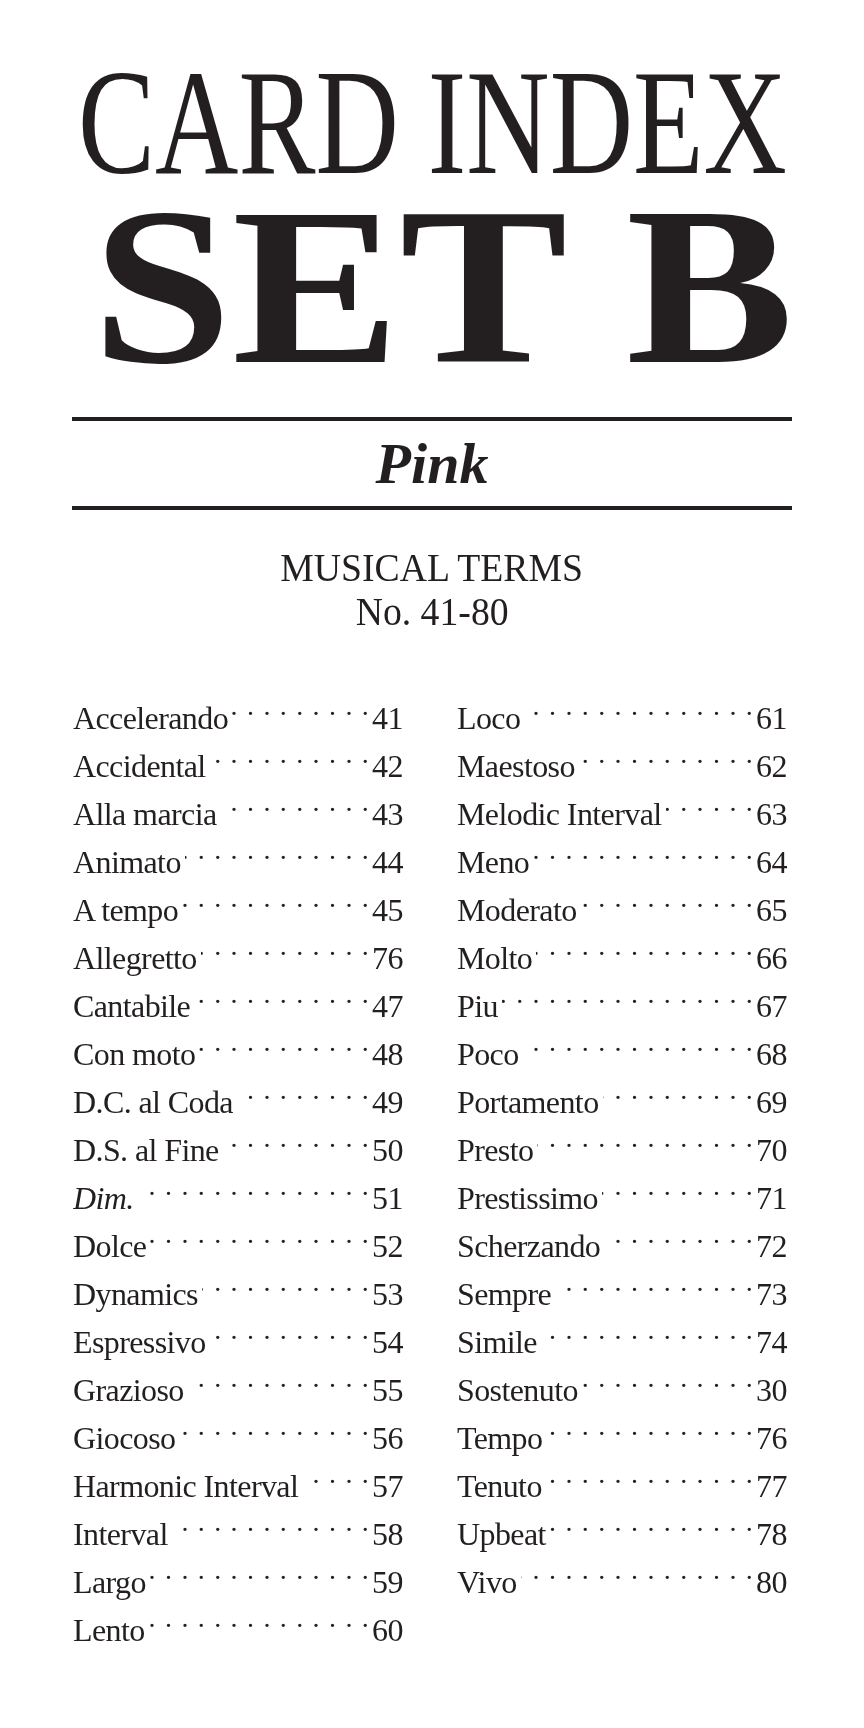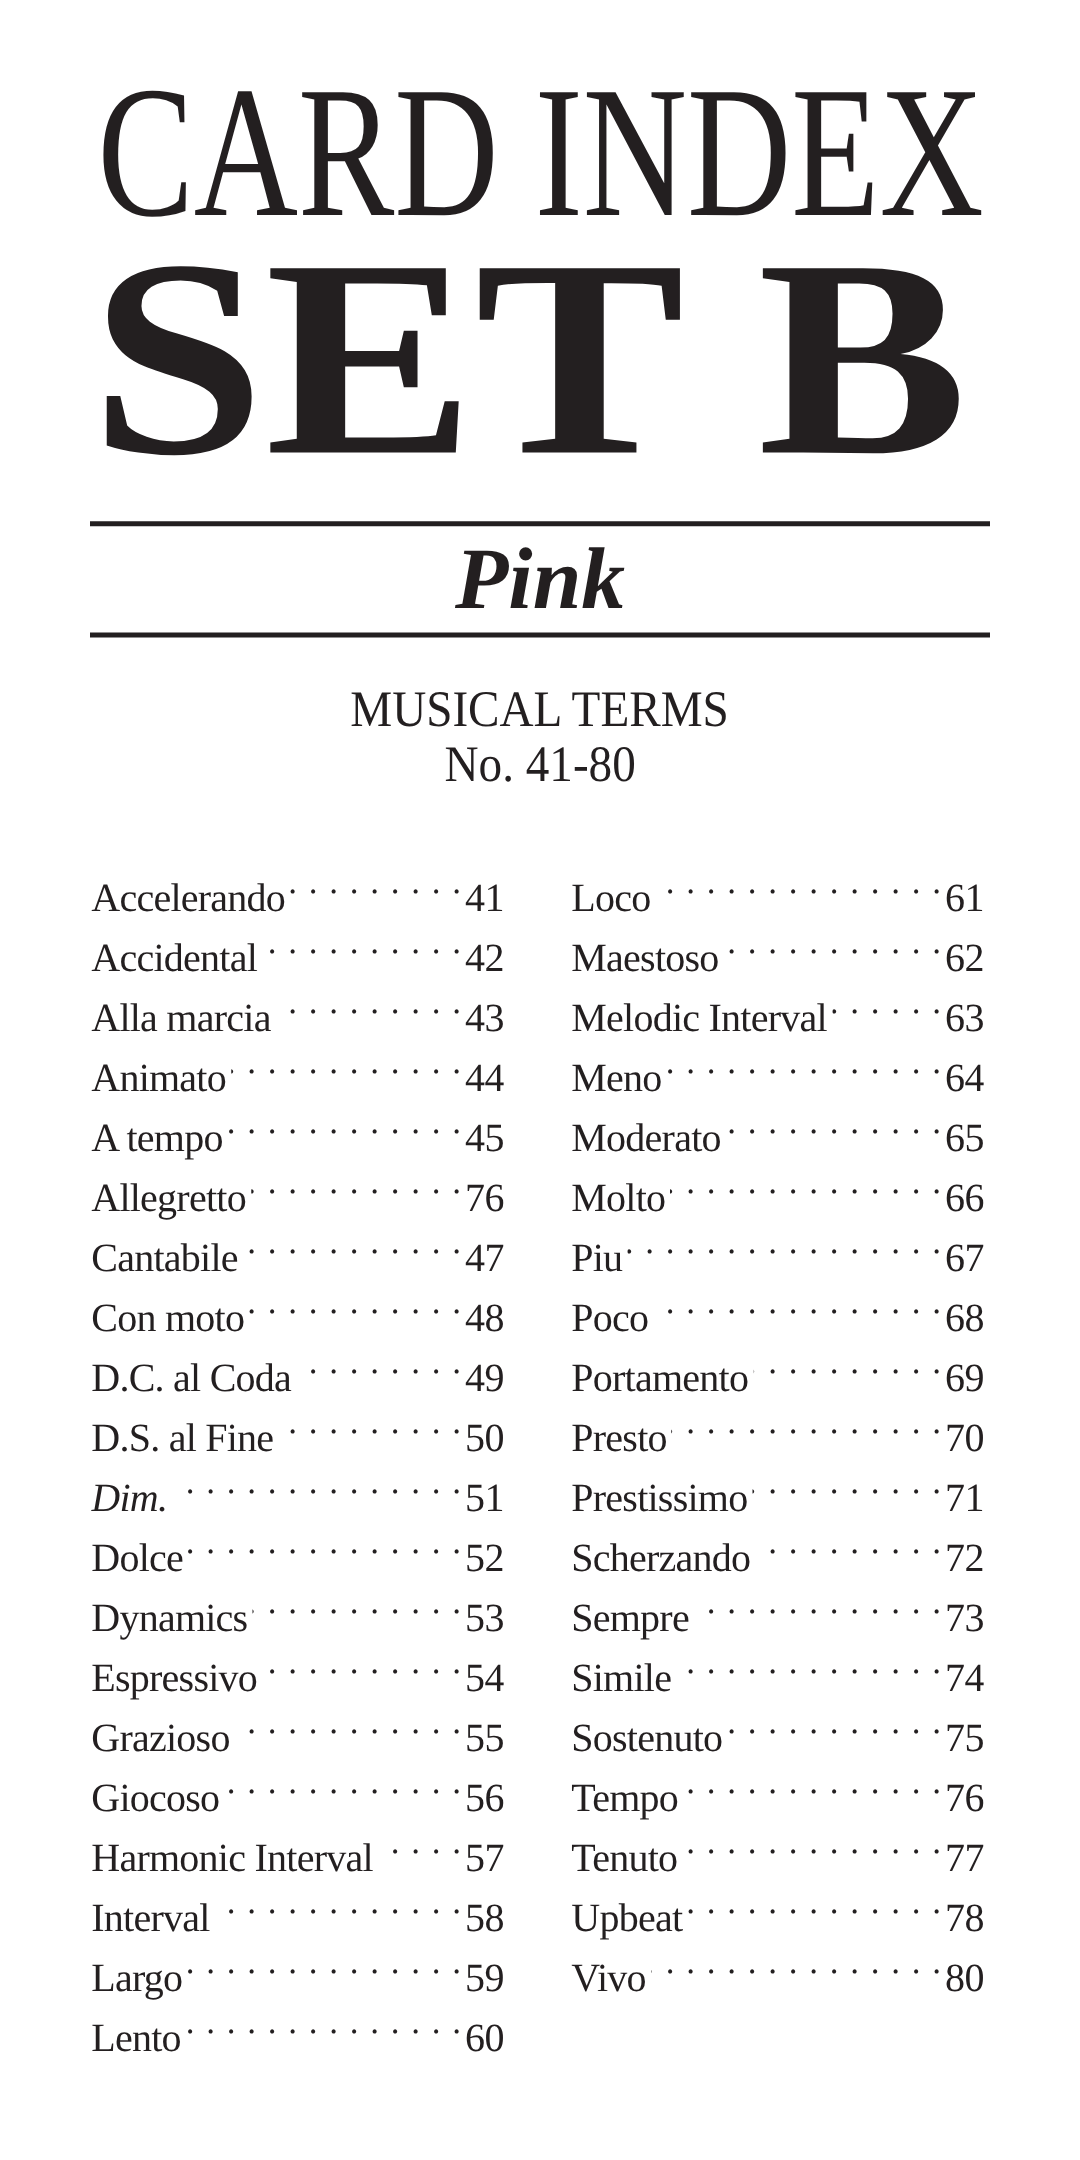--- a/index.html
+++ b/index.html
@@ -5,27 +5,27 @@
   html, body { margin: 0; padding: 0; background: #ffffff; }
   body { width: 864px; height: 1728px; position: relative; overflow: hidden; color: #231f20; font-family: "Liberation Serif", "DejaVu Serif", serif; }
   .abs { position: absolute; }
   .title-line1 {
     left: 78px; top: 52px; width: 709px; height: 140px;
     font-size: 150px; line-height: 140px; white-space: nowrap;
     transform-origin: left top;
   }
   .title-line1 span, .title-line2 span { display: inline-block; transform-origin: left top; }
   .title-line2 {
-    left: 72px; top: 186px; width: 705px; height: 200px;
+    left: 92px; top: 186px; width: 705px; height: 200px;
     font-size: 225px; line-height: 200px; font-weight: bold; white-space: nowrap;
   }
   .rule { left: 72px; width: 720px; height: 4px; background: #231f20; }
   .pink {
     left: 72px; width: 720px; top: 424px; height: 80px;
-    text-align: center; font-size: 70px; line-height: 80px;
+    text-align: center; font-size: 58px; line-height: 80px;
     font-style: italic; font-weight: bold;
   }
   .subtitle {
     left: 0; width: 864px; text-align: center; font-size: 41px; white-space: nowrap;
   }
   .subtitle span { display: inline-block; transform: scaleX(0.92); }
   .col { top: 677px; margin-top: 18px; }
   .col-left { left: 73px; width: 330px; }
   .col-right { left: 457px; width: 330px; }
   .row {
@@ -239,21 +239,21 @@
     <span class="num">73</span>
   </div>
     <div class="row">
     <span class="term">Simile</span>
     <span class="leader"></span>
     <span class="num">74</span>
   </div>
     <div class="row">
     <span class="term">Sostenuto</span>
     <span class="leader"></span>
-    <span class="num">75</span>
+    <span class="num">30</span>
   </div>
     <div class="row">
     <span class="term">Tempo</span>
     <span class="leader"></span>
     <span class="num">76</span>
   </div>
     <div class="row">
     <span class="term">Tenuto</span>
     <span class="leader"></span>
     <span class="num">77</span>

